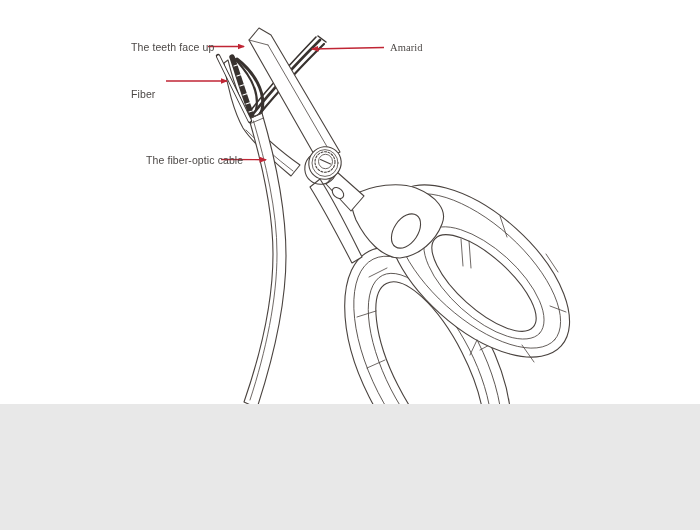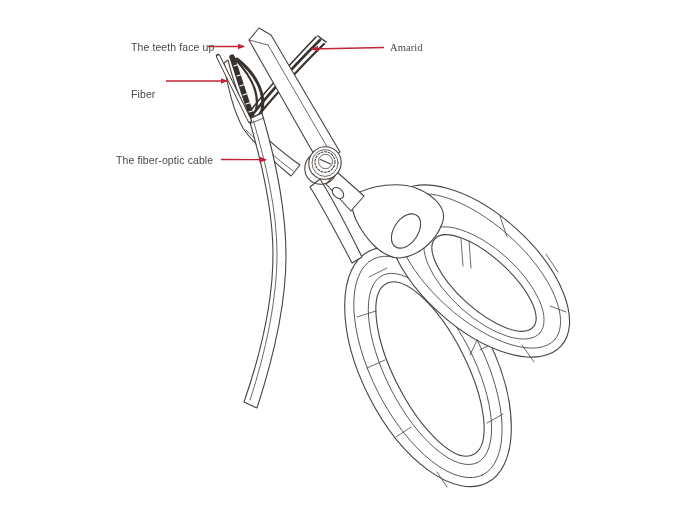--- a/index.html
+++ b/index.html
@@ -1,21 +1,21 @@
 <!DOCTYPE html>
 <html style="--background: #ffffff; --ink: #4a433f; --ink_strong: #38322f; --accent: #c02534; --text: #4c4846;"><head>
 <meta charset="utf-8">
 <style>
   :root{
     --background:#ffffff; --ink:#4a433f; --ink_strong:#38322f;
     --accent:#c02534; --text:#4c4846;
   }
   html,body{margin:0;padding:0;background:#e8e8e8;}
   .canvas{
-    position:relative;width:700px;height:530px;margin:0 auto;
+    position:relative;width:700px;height:404px;margin:0 auto;
     background:var(--background);overflow:hidden;
     font-family:"Liberation Sans","DejaVu Sans",sans-serif;
   }
   .canvas svg{position:absolute;left:0;top:0;}
   .lbl{
     position:absolute;font-size:10.5px;line-height:12px;color:var(--text);
     letter-spacing:.1px;white-space:nowrap;
   }
   .lbl.right{text-align:left;font-family:Liberation Serif, serif;}
   
@@ -139,15 +139,15 @@
     <g>
       <path class="red" d="M208,46.5 L244,46.5" marker-end="url(#arr)"></path>
       <path class="red" d="M166,81 L227,81" marker-end="url(#arr)"></path>
       <path class="red" d="M221,159.5 L266,159.7" marker-end="url(#arr)"></path>
       <path class="red" d="M384,47.5 L312,49" marker-end="url(#arr)"></path>
     </g>
   </svg>
 
   <div class="lbl" style="left:131px;top:40.5px">The teeth face up</div>
   <div class="lbl" style="left:131px;top:88px">Fiber</div>
-  <div class="lbl" style="left:116px;top:153.5px">The fiber-optic cable</div>
+  <div class="lbl" style="left:146px;top:153.5px">The fiber-optic cable</div>
   <div class="lbl right" style="left:390px;top:41.5px">Amarid</div>
 </div>
 
 </body></html>

